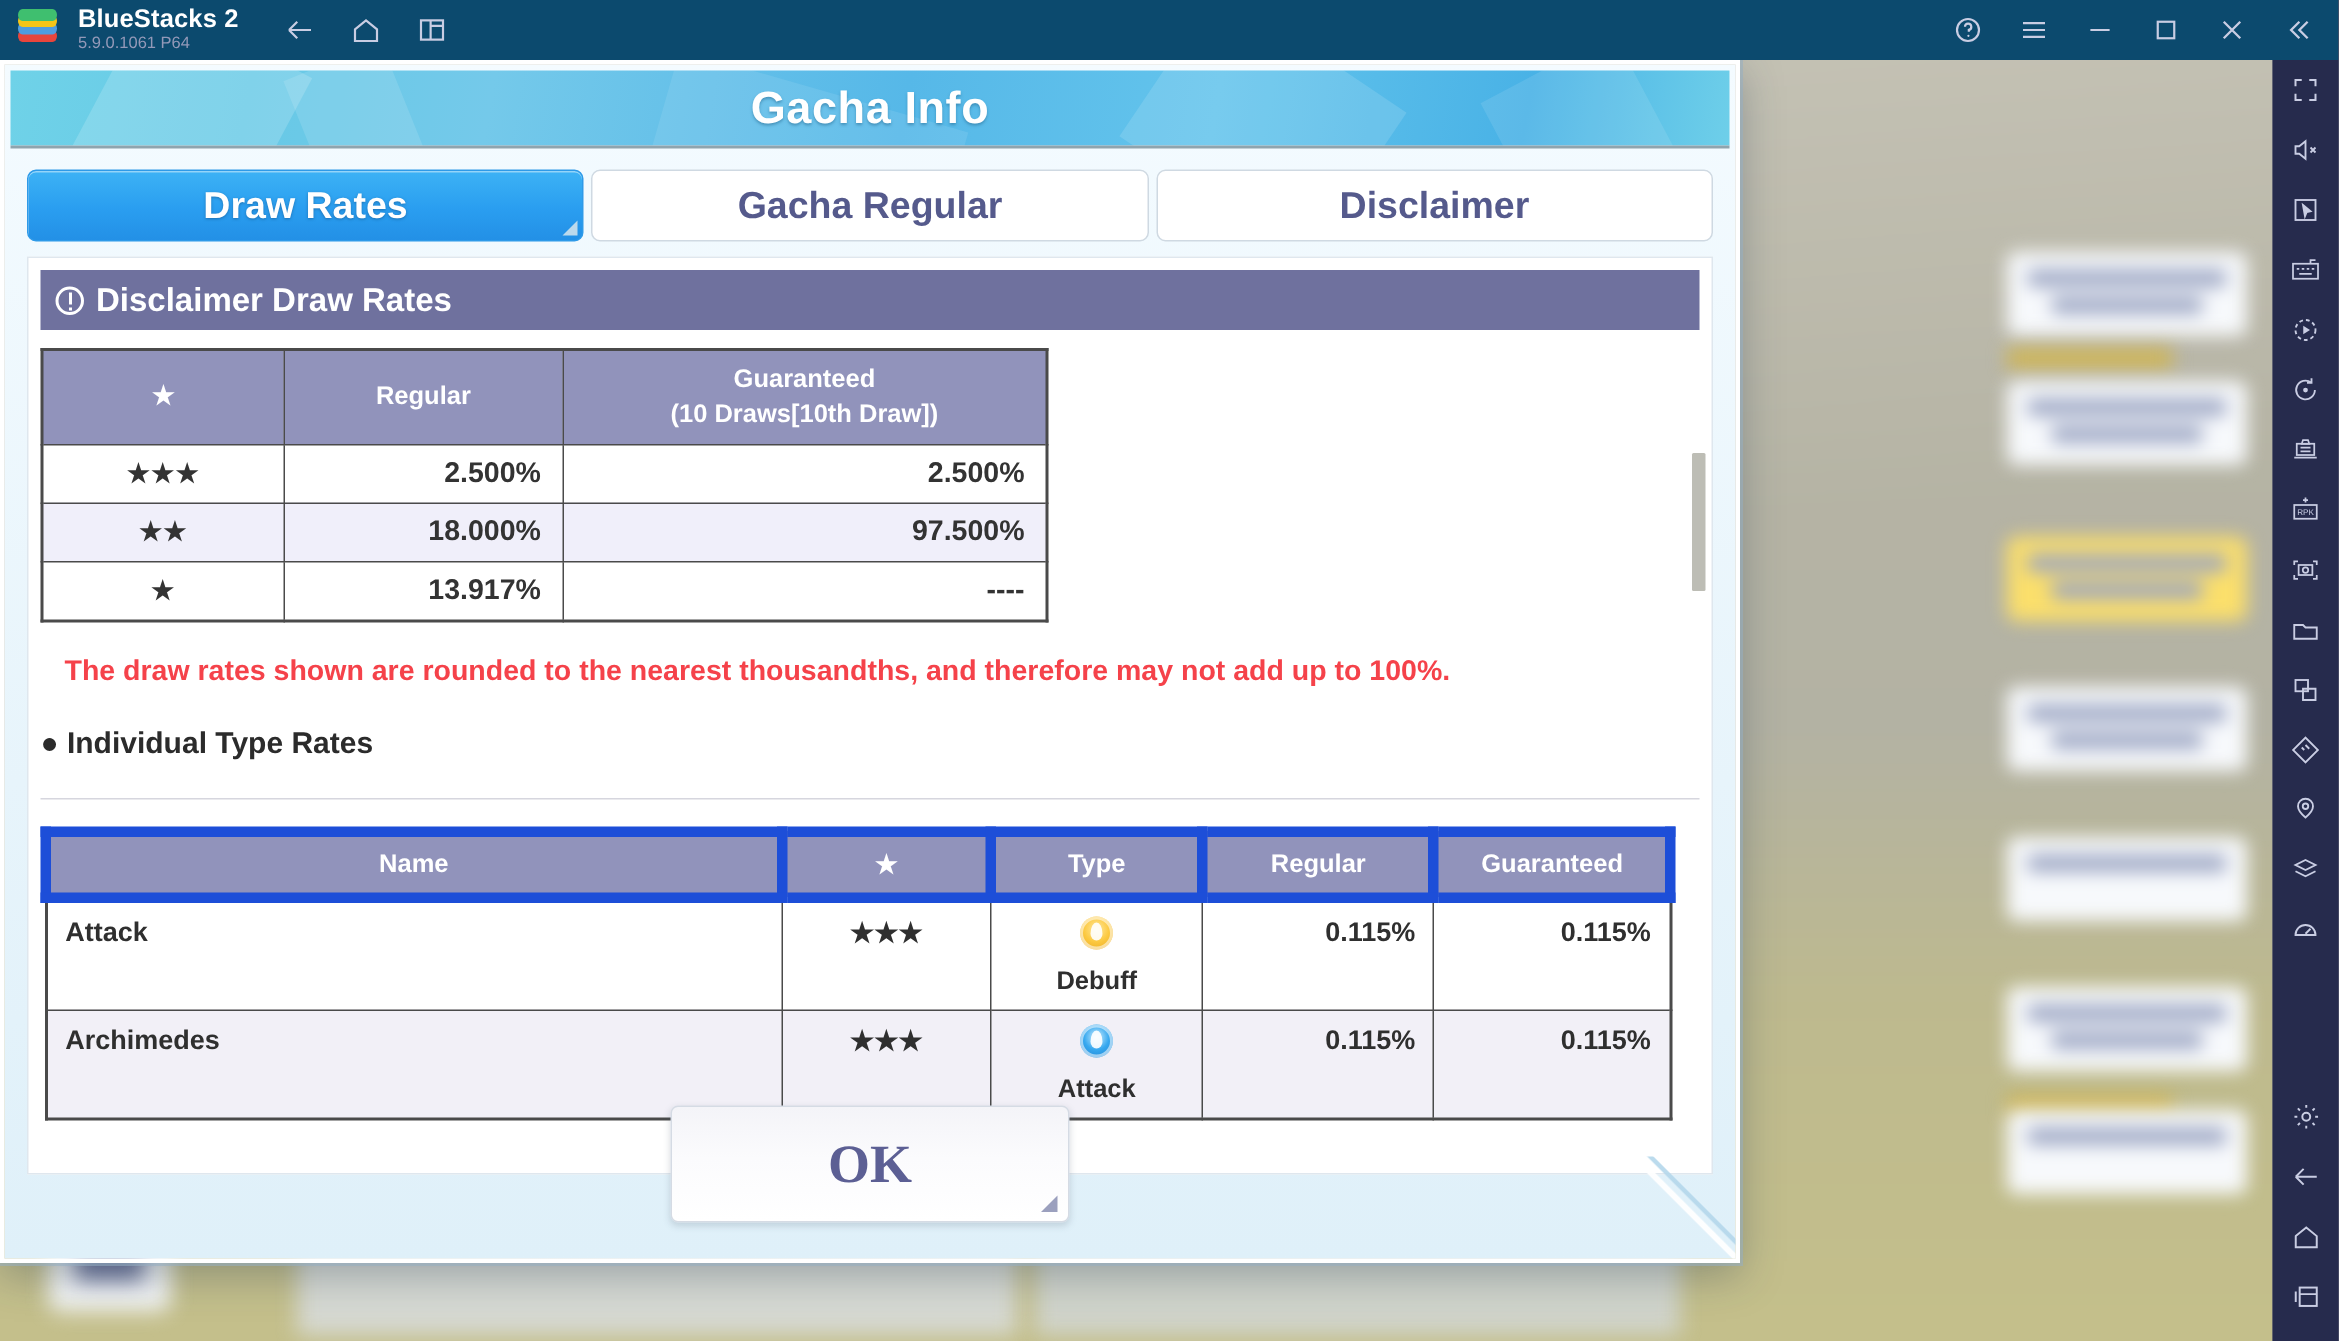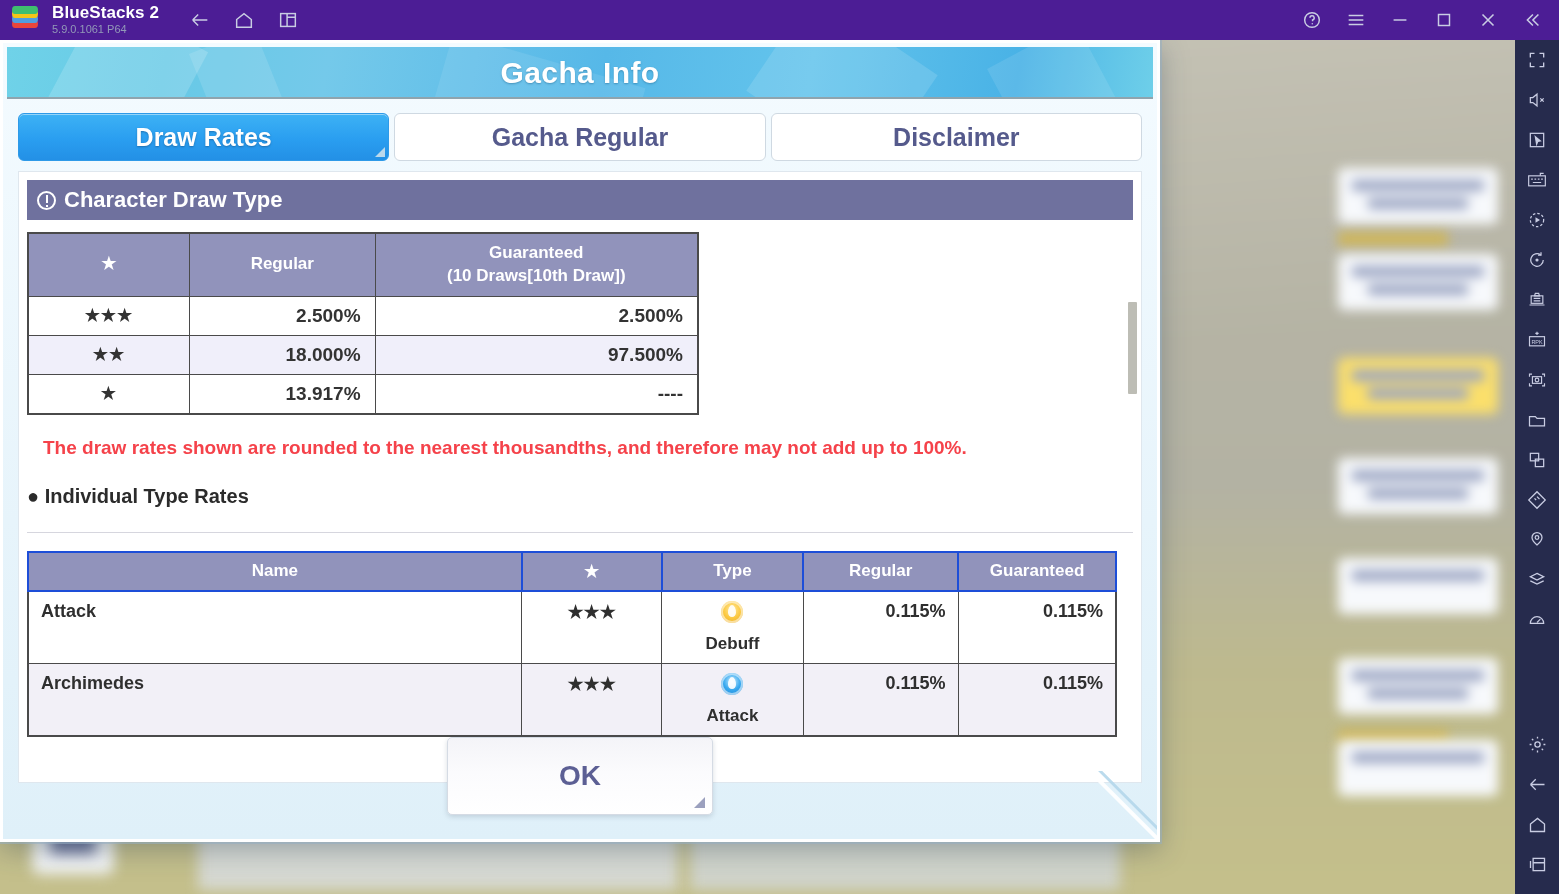--- a/index.html
+++ b/index.html
@@ -9,21 +9,21 @@
     font-family: "Liberation Sans", sans-serif;
     background: #262b4d;
   }
 
   
   #root { position: relative; width: 1559px; height: 894px; overflow: hidden; }
 
   
   #titlebar {
     position: absolute; left: 0; top: 0; width: 1559px; height: 40px;
-    background: #4c1d95; display: flex; align-items: center; z-index: 60;
+    background: #0c4a6e; display: flex; align-items: center; z-index: 60;
   }
   #bs-logo {
     width: 26px; height: 26px; margin-left: 12px; position: relative; flex: none;
   }
   #bs-logo i { position: absolute; left: 0; width: 26px; height: 8px; border-radius: 3px/4px; display:block; }
   #bs-logo i.l1 { top: 13px; background: #e8453c; }
   #bs-logo i.l2 { top: 8px; background: #4f9de0; }
   #bs-logo i.l3 { top: 3px; background: #f5c518; }
   #bs-logo i.l4 { top: -1px; background: #3fbf6f; }
   #bs-title-block { margin-left: 14px; line-height: 1.05; }
@@ -202,21 +202,21 @@
   }
   #sub-head {
     margin-top: 26px; color: #2b2b2b; font-size: 20px; font-weight: bold;
   }
   #divider { margin-top: 24px; height: 1px; background: #d6d6de; }
 
   
   #ind-table { margin-top: 18px; width: 1090px; border: 2px solid #4a4a4a; }
   #ind-table th {
     background: #9193bb; color:#ffffff; font-size: 17px; font-weight: bold;
-    border: 2px solid #1d4ed8; padding: 8px 6px;
+    border: 7px solid #1d4ed8; padding: 8px 6px;
   }
   #ind-table td {
     border: 1px solid #4a4a4a; font-size: 18px; color: #2f2f2f; font-weight: bold;
     padding: 9px 12px; background:#ffffff; vertical-align: top;
   }
   #ind-table tr.alt td { background: #f2f0f7; }
   #ind-table col.n1 { width: 495px; }
   #ind-table col.n2 { width: 140px; }
   #ind-table col.n3 { width: 142px; }
   #ind-table col.n4 { width: 155px; }
@@ -254,21 +254,21 @@
     background: #bdbdb5; border-radius: 1px;
   }
 
   
   #okbtn {
     position: absolute; left: 444px; top: 694px; width: 266px; height: 78px;
     background: linear-gradient(to bottom, #f4f4f8 0%, #fbfbfd 45%, #ffffff 100%);
     border: 1px solid #d5dbe4; border-radius: 5px;
     box-shadow: 0 2px 5px rgba(80,100,120,.22);
     display: flex; align-items:center; justify-content:center;
-    color: #5c5f94; font-size: 28px; font-weight: bold;
+    color: #5c5f94; font-size: 36px; font-weight: bold; font-family: Liberation Serif, serif;
   }
   #okbtn::after {
     content:""; position:absolute; right: 7px; bottom: 6px;
     border-style: solid; border-width: 0 0 11px 11px;
     border-color: transparent transparent #9ba0be transparent;
   }
 </style>
 </head>
 <body>
 
@@ -338,21 +338,21 @@
         <div class="tab active">Draw Rates</div>
         <div class="tab inactive">Gacha Regular</div>
         <div class="tab inactive">Disclaimer</div>
       </div>
 
       <div id="content">
         <div id="content-inner">
 
           <div id="section-head">
             <span class="warn-icon"></span>
-            <span>Character Draw Type</span>
+            <span>Disclaimer Draw Rates</span>
           </div>
 
           <table id="rates-table">
             <colgroup>
                 <col class="w1">
                 <col class="w2">
                 <col class="w3">
               </colgroup>
             <thead>
               <tr>

